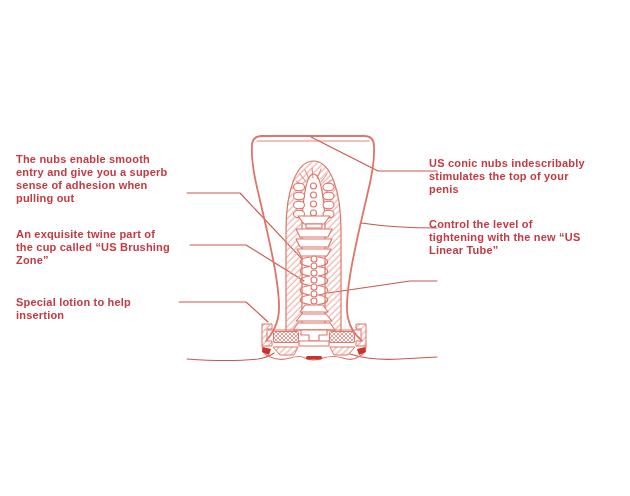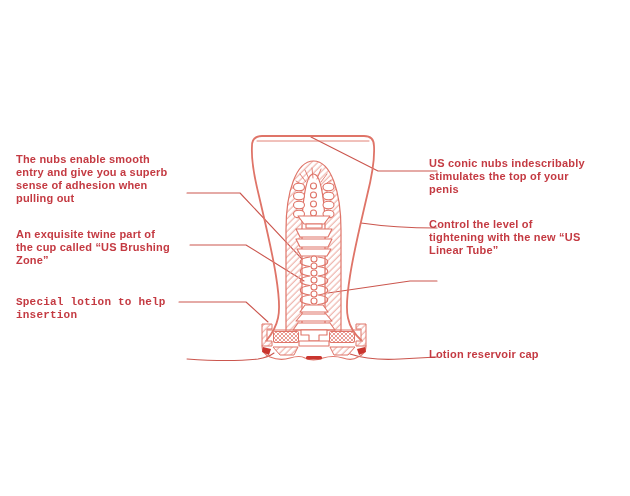--- a/index.html
+++ b/index.html
@@ -141,24 +141,23 @@
     </g>
   </svg>
 
   <div class="label" style="left:16px;top:153px;width:180px;">The nubs enable smooth
 entry and give you a superb
 sense of adhesion when
 pulling out</div>
   <div class="label" style="left:16px;top:228px;width:180px;">An exquisite twine part of
 the cup called “US Brushing
 Zone”</div>
-  <div class="label" style="left:16px;top:296px;width:180px;font-family:Liberation Mono, monospace;">Special lotion to help
+  <div class="label" style="left:16px;top:296px;width:180px;">Special lotion to help
 insertion</div>
 
   <div class="label" style="left:429px;top:218px;width:184px;">Control the level of
 tightening with the new “US
 Linear Tube”</div>
   <div class="label" style="left:429px;top:157px;width:184px;">US conic nubs indescribably
 stimulates the top of your
 penis</div>
-  <div class="label" style="left:429px;top:348px;width:184px;">Lotion reservoir cap</div>
 
 </div>
 
 </body></html>

